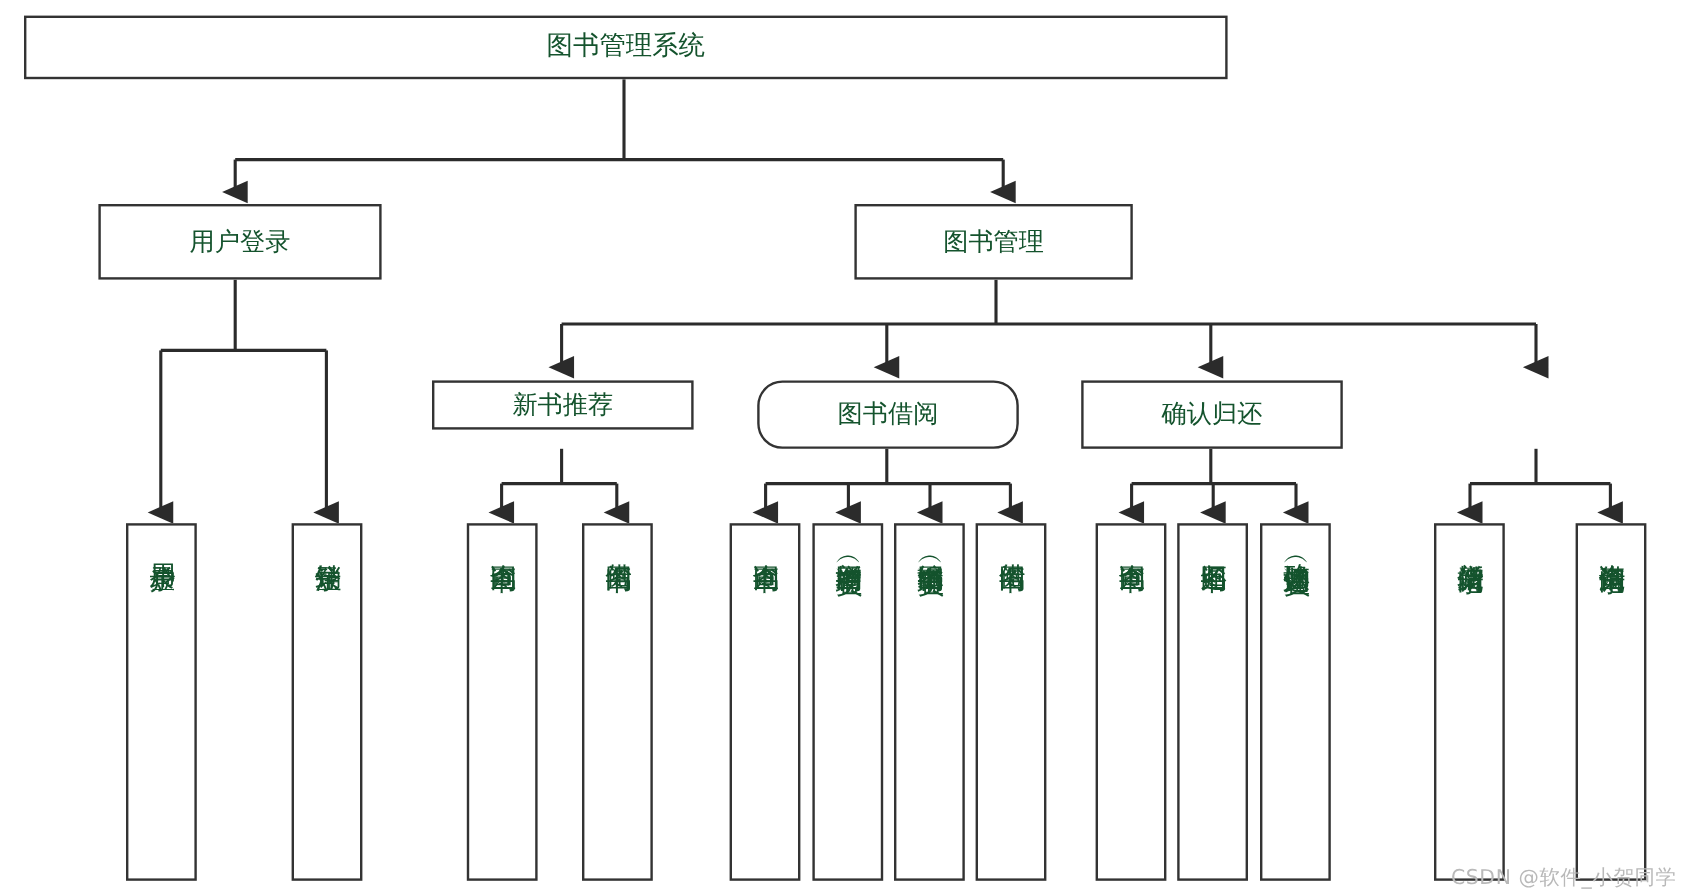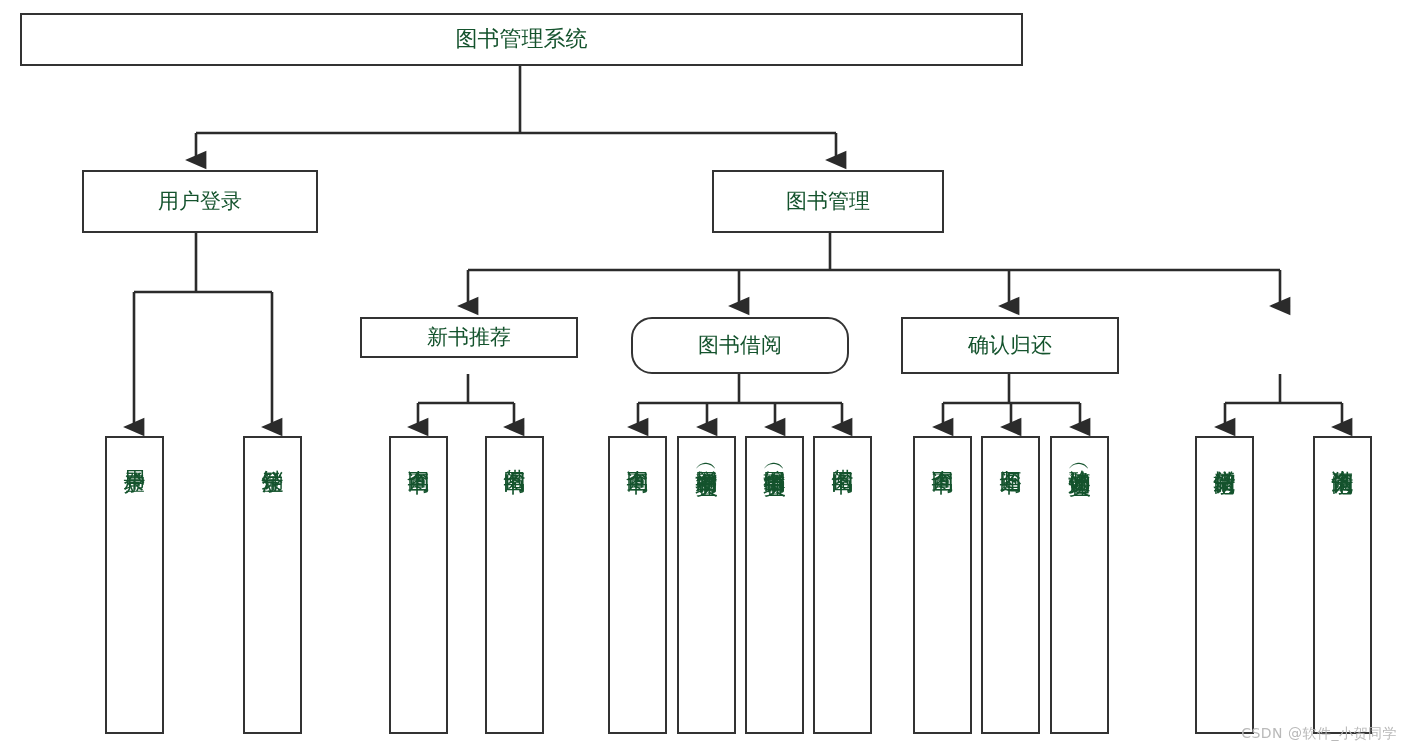--- a/index.html
+++ b/index.html
@@ -57,21 +57,21 @@
     letter-spacing: 1px;
     line-height: 1;
   }
   #root-node .node-label {
     font-size: 22px;
   }
   #watermark {
     position: absolute;
     right: 8px;
     bottom: 4px;
-    font-size: 14px;
+    font-size: 17px;
     color: #b9b9b9;
     letter-spacing: 0.5px;
     white-space: nowrap;
     user-select: none;
   }
 </style>
 </head>
 <body>
 
 <div id="diagram-root">

